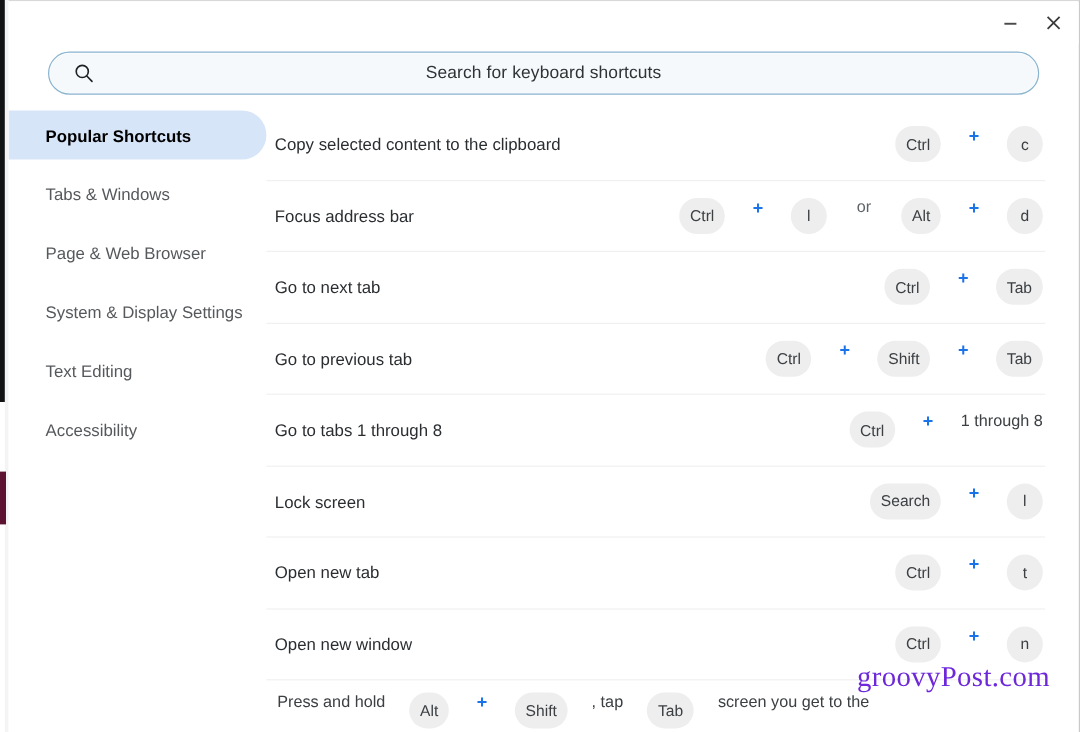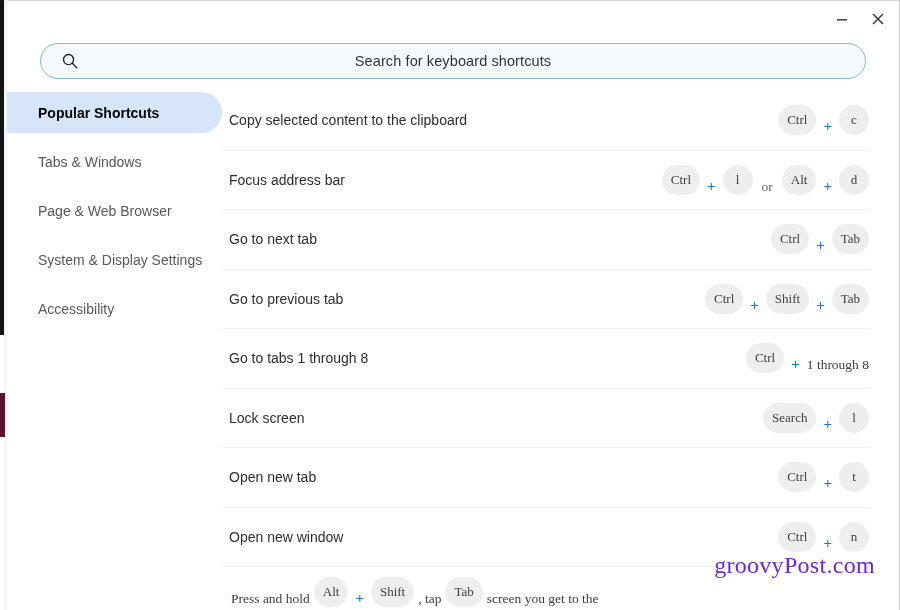--- a/index.html
+++ b/index.html
@@ -147,24 +147,23 @@
     padding-left: 7px;
   }
   .row:last-child { border-bottom: none; }
   .row-label {
     font-size: 14px;
     color: #2b2e31;
     white-space: nowrap;
   }
   .row-keys {
     display: flex;
-    align-items: flex-end;
-    gap: 0px;
+    align-items: flex-start;
+    gap: 16px;
     white-space: nowrap;
-    font-family: Liberation Serif, serif;
   }
 
   
   .chip {
     background: #eeeeef;
     color: #3c4043;
     font-size: 13px;
     height: 30px;
     min-width: 30px;
     border-radius: 16px;
@@ -254,20 +253,23 @@
         <div class="nav-item">
           <span>Tabs &amp; Windows</span>
         </div>
         <div class="nav-item">
           <span>Page &amp; Web Browser</span>
         </div>
         <div class="nav-item">
           <span>System &amp; Display Settings</span>
         </div>
         <div class="nav-item">
+          <span>Text Editing</span>
+        </div>
+        <div class="nav-item">
           <span>Accessibility</span>
         </div>
       </nav>
 
     <section id="main">
         <div class="row">
           <div class="row-label">Copy selected content to the clipboard</div>
           <div class="row-keys">
             <span class="chip">Ctrl</span>
             <span class="plus">+</span>

